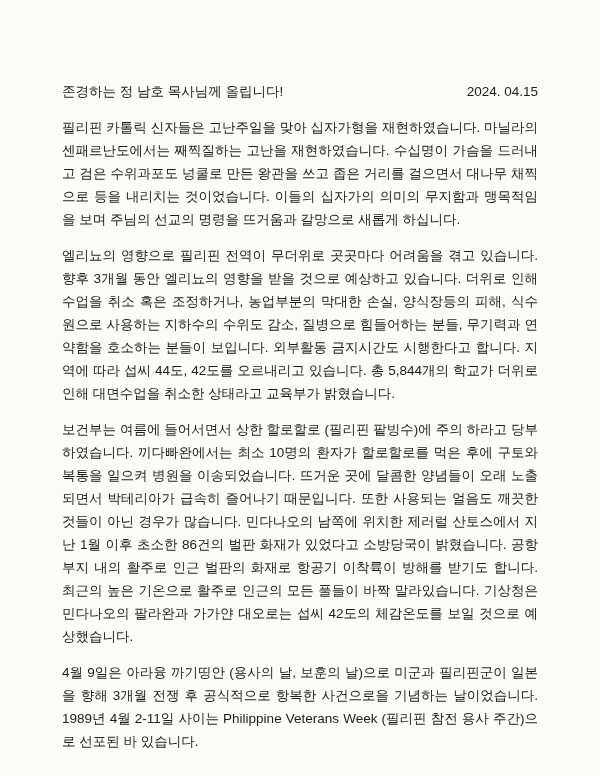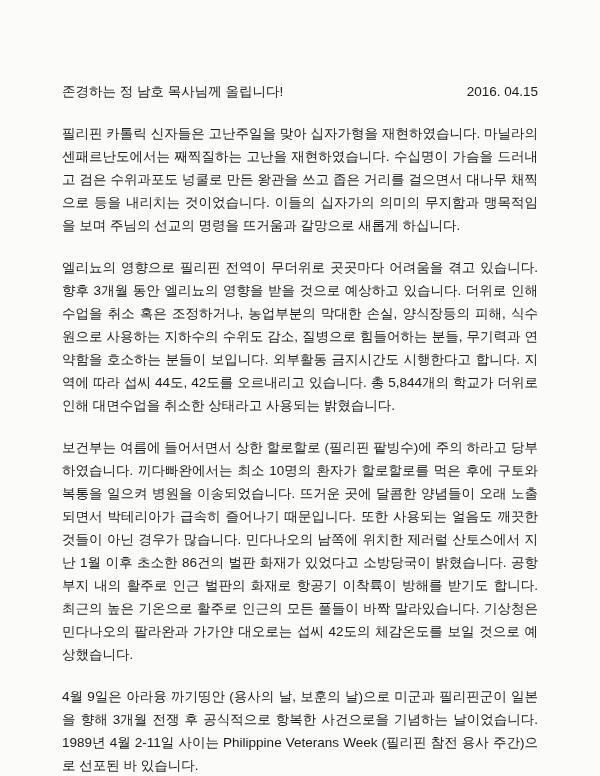--- a/index.html
+++ b/index.html
@@ -34,32 +34,32 @@
   }
   .doc-date {
     white-space: nowrap;
   }
   p.body-par {
     font-size: 13.5px;
     line-height: 23px;
     text-align: justify;
     text-justify: inter-word;
     word-break: normal;
-    margin: 19px 0 0 0;
+    margin: 13px 0 0 0;
   }
 </style>
 </head>
 <body>
 
 <div class="page">
   <div class="header-row">
     <span class="greeting">존경하는 정 남호 목사님께 올립니다!</span>
-    <span class="doc-date">2016. 04.15</span>
+    <span class="doc-date">2024. 04.15</span>
   </div>
 
   <p class="body-par">필리핀 카톨릭 신자들은 고난주일을 맞아 십자가형을 재현하였습니다. 마닐라의 센패르난도에서는 째찍질하는 고난을 재현하였습니다. 수십명이 가슴을 드러내고 검은 수위과포도 넝쿨로 만든 왕관을 쓰고 좁은 거리를 걸으면서 대나무 채찍으로 등을 내리치는 것이었습니다. 이들의 십자가의 의미의 무지함과 맹목적임을 보며 주님의 선교의 명령을 뜨거움과 갈망으로 새롭게 하십니다.</p>
 
-  <p class="body-par">엘리뇨의 영향으로 필리핀 전역이 무더위로 곳곳마다 어려움을 겪고 있습니다. 향후 3개월 동안 엘리뇨의 영향을 받을 것으로 예상하고 있습니다. 더위로 인해 수업을 취소 혹은 조정하거나, 농업부분의 막대한 손실, 양식장등의 피해, 식수원으로 사용하는 지하수의 수위도 감소, 질병으로 힘들어하는 분들, 무기력과 연약함을 호소하는 분들이 보입니다. 외부활동 금지시간도 시행한다고 합니다. 지역에 따라 섭씨 44도, 42도를 오르내리고 있습니다. 총 5,844개의 학교가 더위로 인해 대면수업을 취소한 상태라고 사용되는 밝혔습니다.</p>
+  <p class="body-par">엘리뇨의 영향으로 필리핀 전역이 무더위로 곳곳마다 어려움을 겪고 있습니다. 향후 3개월 동안 엘리뇨의 영향을 받을 것으로 예상하고 있습니다. 더위로 인해 수업을 취소 혹은 조정하거나, 농업부분의 막대한 손실, 양식장등의 피해, 식수원으로 사용하는 지하수의 수위도 감소, 질병으로 힘들어하는 분들, 무기력과 연약함을 호소하는 분들이 보입니다. 외부활동 금지시간도 시행한다고 합니다. 지역에 따라 섭씨 44도, 42도를 오르내리고 있습니다. 총 5,844개의 학교가 더위로 인해 대면수업을 취소한 상태라고 교육부가 밝혔습니다.</p>
 
   <p class="body-par">보건부는 여름에 들어서면서 상한 할로할로 (필리핀 팥빙수)에 주의 하라고 당부하였습니다. 끼다빠완에서는 최소 10명의 환자가 할로할로를 먹은 후에 구토와 복통을 일으켜 병원을 이송되었습니다. 뜨거운 곳에 달콤한 양념들이 오래 노출되면서 박테리아가 급속히 즐어나기 때문입니다. 또한 사용되는 얼음도 깨끗한 것들이 아닌 경우가 많습니다. 민다나오의 남쪽에 위치한 제러럴 산토스에서 지난 1월 이후 초소한 86건의 벌판 화재가 있었다고 소방당국이 밝혔습니다. 공항부지 내의 활주로 인근 벌판의 화재로 항공기 이착륙이 방해를 받기도 합니다. 최근의 높은 기온으로 활주로 인근의 모든 풀들이 바짝 말라있습니다. 기상청은 민다나오의 팔라완과 가가얀 대오로는 섭씨 42도의 체감온도를 보일 것으로 예상했습니다.</p>
 
   <p class="body-par">4월 9일은 아라융 까기띵안 (용사의 날, 보훈의 날)으로 미군과 필리핀군이 일본을 향해 3개월 전쟁 후 공식적으로 항복한 사건으로을 기념하는 날이었습니다. 1989년 4월 2-11일 사이는 Philippine Veterans Week (필리핀 참전 용사 주간)으로 선포된 바 있습니다.</p>
 </div>
 
 </body></html>

